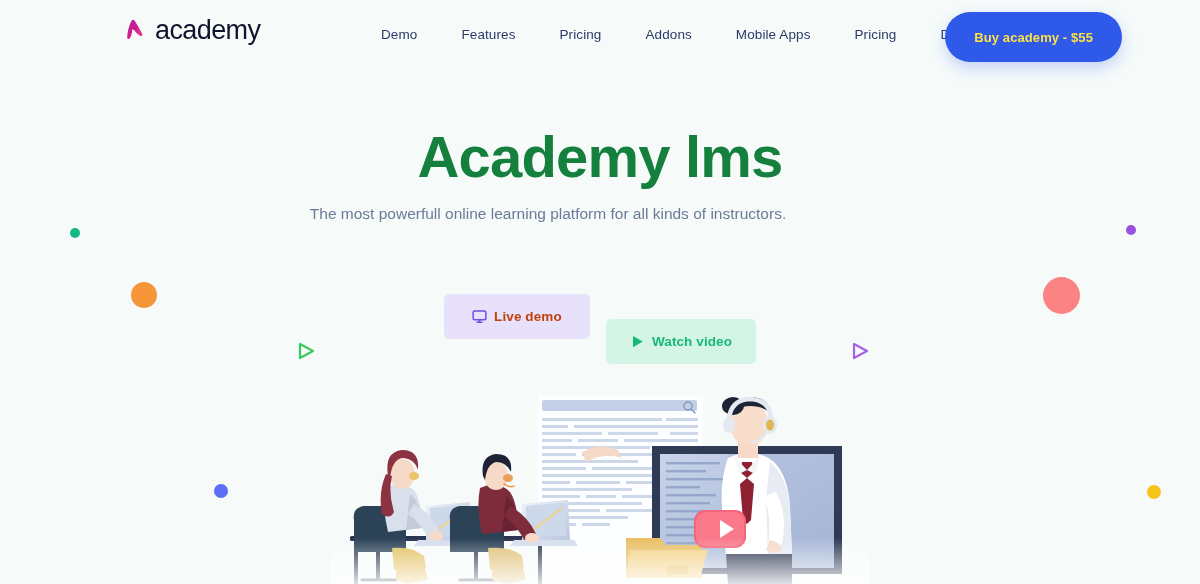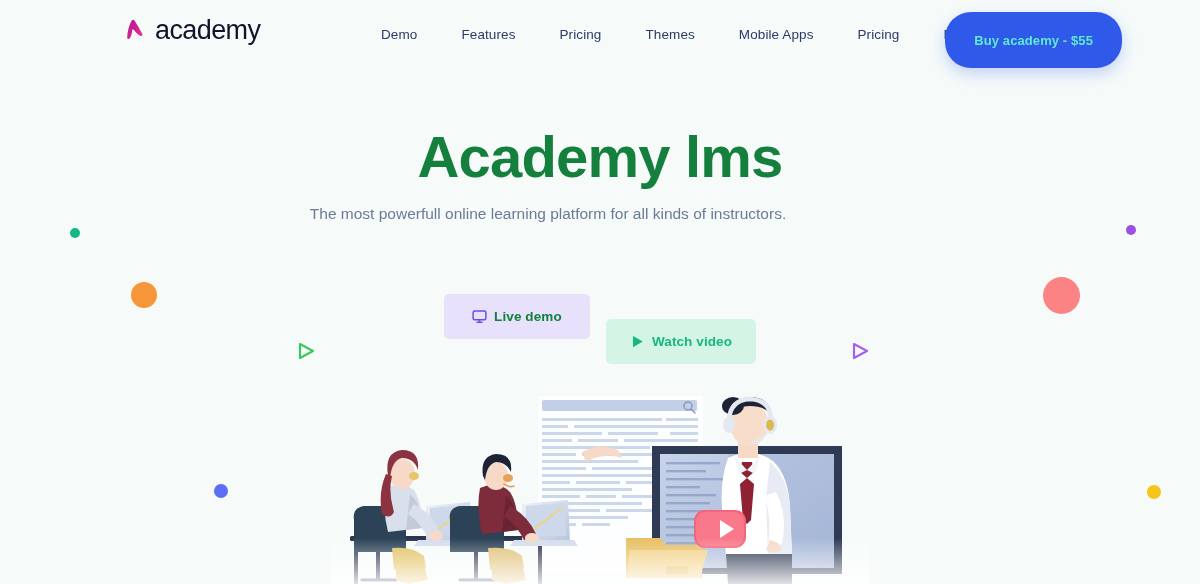--- a/index.html
+++ b/index.html
@@ -33,22 +33,22 @@
     position:absolute; left:363px; top:27px;
     display:flex; align-items:flex-end; gap:0;
   }
   .nav-item {
     font-size:13.5px; color:#2b3a67; letter-spacing:0.1px;
     padding:0 22px; white-space:nowrap; cursor:pointer;
   }
   .nav-item:first-child { padding-left:0; }
   .buy-btn {
     position:absolute; right:96px; top:12px;
-    height:56px; padding:0 29px;
-    background:#2f59e8; color:#5eead4; border:none; border-radius:26px;
+    height:50px; padding:0 29px;
+    background:#2f59e8; color:#fde047; border:none; border-radius:26px;
     font-size:13px; font-weight:700; letter-spacing:0.1px;
     cursor:pointer; white-space:nowrap;
     box-shadow:0 6px 16px rgba(47,89,232,0.25);
   }
 
   
   .hero { position:absolute; top:0; left:0; width:1200px; text-align:center; }
   .hero-title {
     position:absolute; top:125px; left:0; width:1200px;
     font-size:58px; font-weight:700; color:#15803d;
@@ -61,21 +61,21 @@
   .hero-actions {
     position:absolute; top:294px; left:0; width:1200px;
     display:flex; justify-content:center; gap:16px;
   }
   .act-btn {
     height:45px; min-width:146px; padding:0 24px;
     display:flex; align-items:center; justify-content:center; gap:7px;
     border:none; border-radius:5px; cursor:pointer;
     font-size:13.5px; font-weight:600; letter-spacing:0.1px;
   }
-  .act-demo { background:#e7e1fb; color:#15803d; }
+  .act-demo { background:#e7e1fb; color:#c2410c; }
   .act-video { background:#d4f5e6; color:#17b978;margin-top:25px; }
   .act-btn svg { display:block; }
 
   
   .illus { position:absolute; left:330px; top:388px; width:540px; height:196px; }
 </style>
 </head>
 <body>
 
 <div class="page">
@@ -112,21 +112,21 @@
                  C5.7 15.2 7.8 8.2 10.3 3.6 C11.0 2.3 12.6 2.1 13.4 3.2 Z" fill="url(#agrad)"></path>
         <path d="M11.6 11.6 C12.6 11.2 13.9 11.9 14.6 13.2 C13.6 13.7 12.2 13.2 11.6 11.6 Z" fill="#7d0c6b" opacity="0.55"></path>
       </svg>
       <span class="brand-text">academy</span>
     </div>
 
     <nav class="nav">
       <span class="nav-item">Demo</span>
       <span class="nav-item">Features</span>
       <span class="nav-item">Pricing</span>
-      <span class="nav-item">Themes</span>
+      <span class="nav-item">Addons</span>
       <span class="nav-item">Mobile Apps</span>
       <span class="nav-item">Pricing</span>
       <span class="nav-item">Docs</span>
     </nav>
 
     <button class="buy-btn">Buy academy - $55</button>
   </div>
 
   <div class="hero">
     <h1 class="hero-title">Academy lms</h1>

